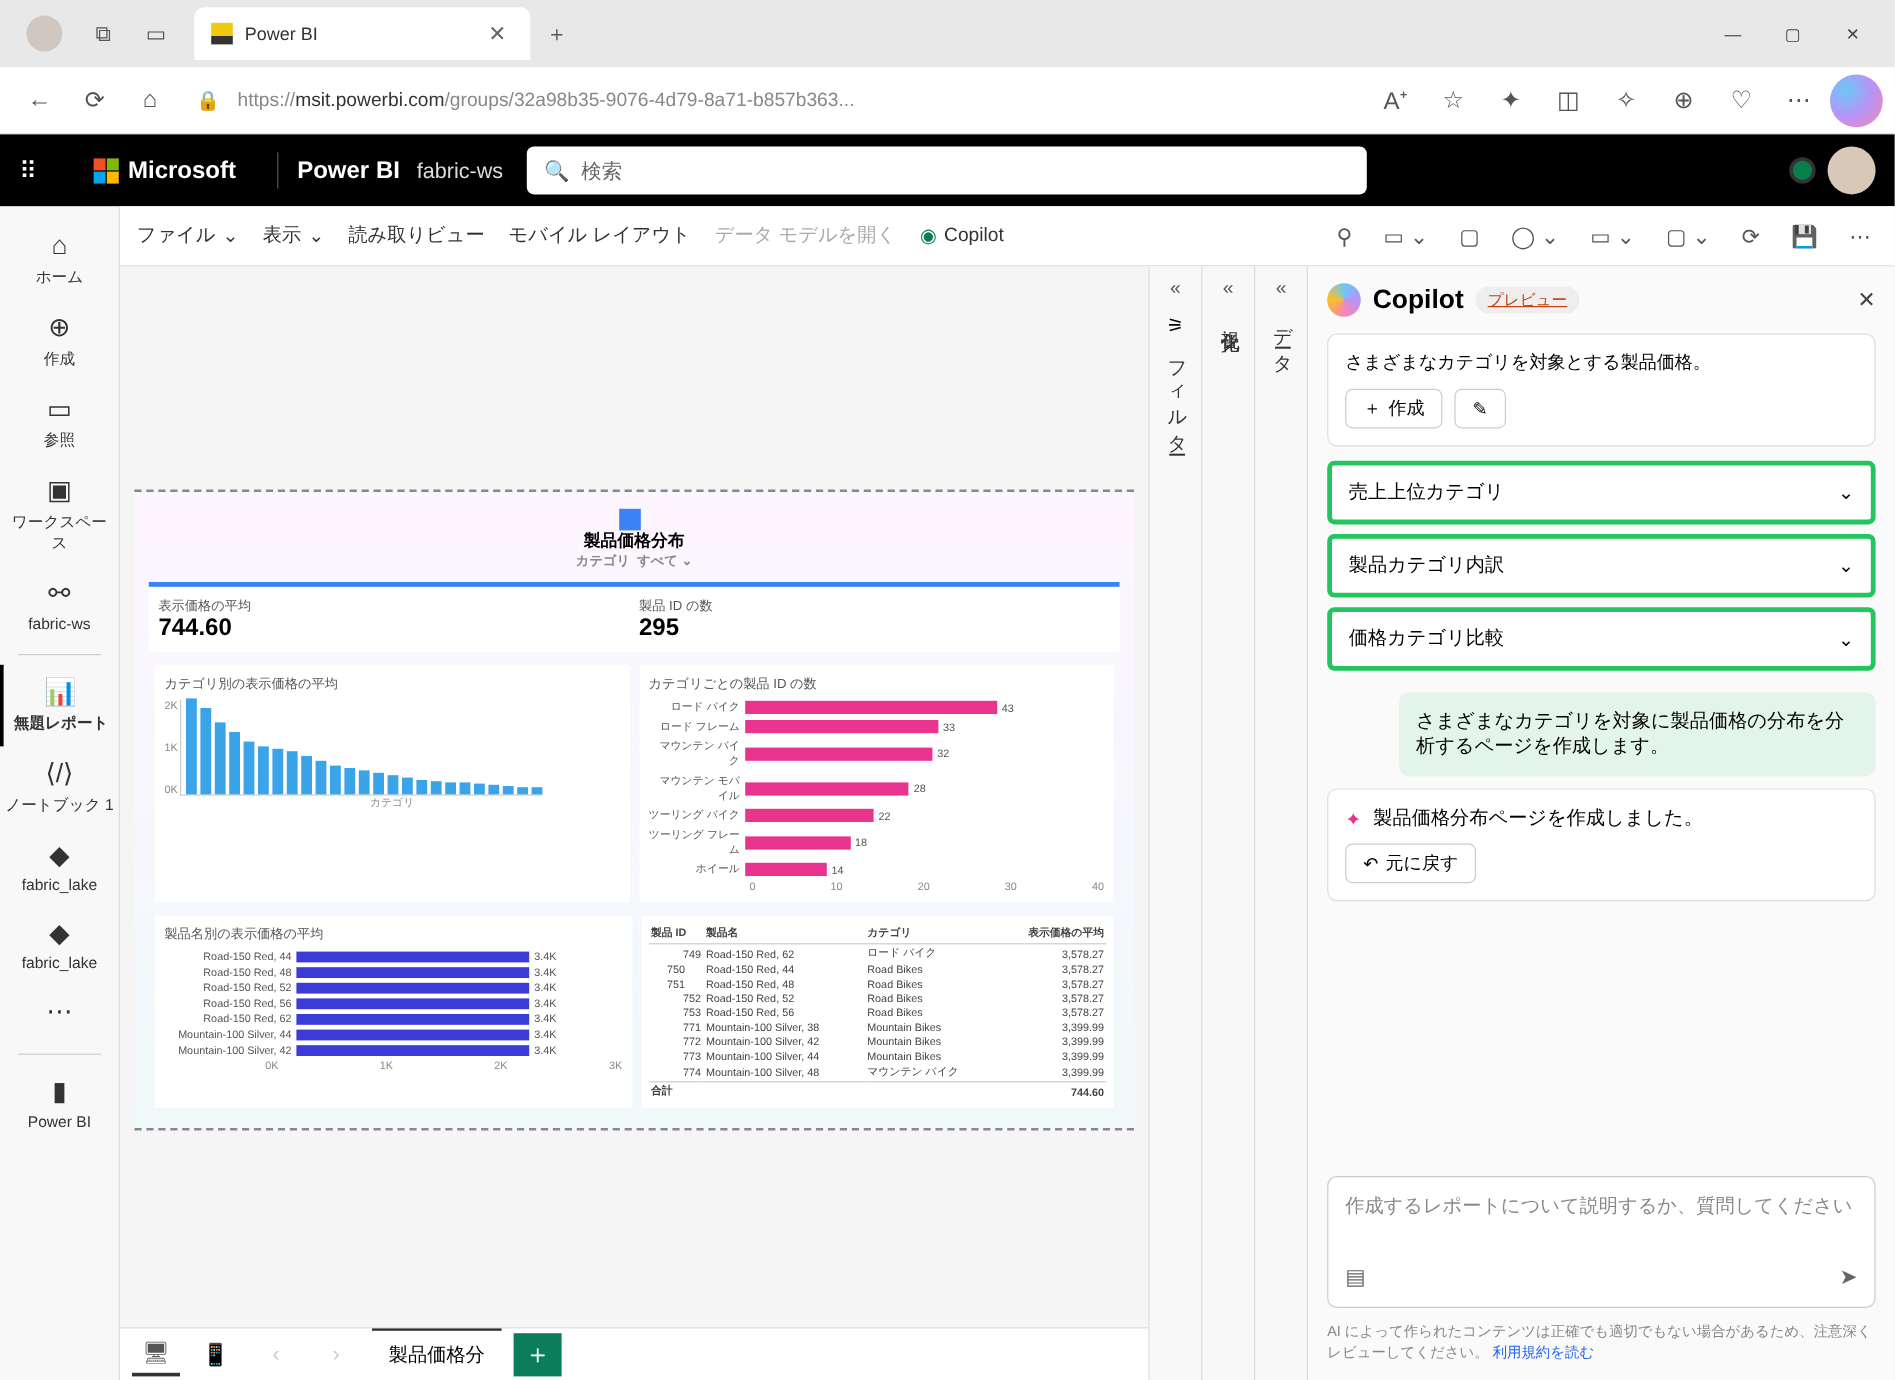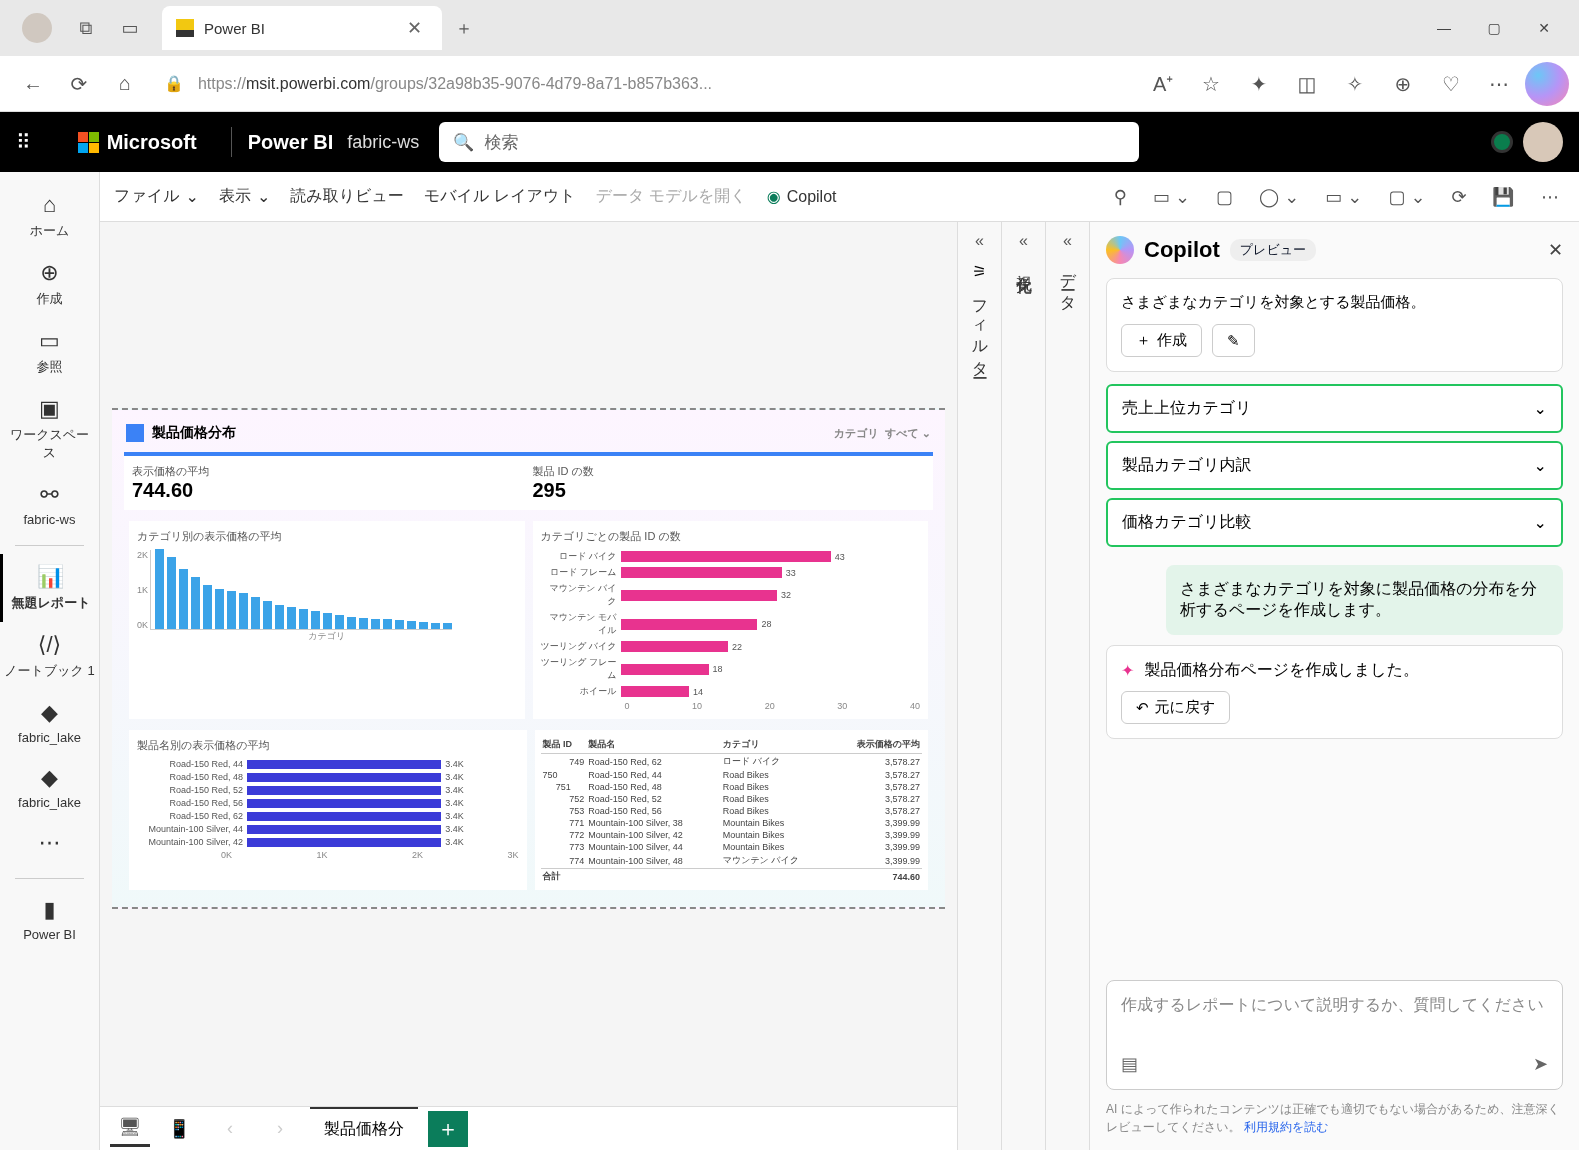--- a/index.html
+++ b/index.html
@@ -58,21 +58,21 @@
 .ribbon { height: 50px; background: #fff; border-bottom: 1px solid #ddd; display: flex; align-items: center; padding: 0 14px; gap: 20px; font-size: 16px; color: #333; }
 .ribbon .ritem { display: flex; align-items: center; gap: 6px; cursor: pointer; }
 .ribbon .disabled { color: #aaa; }
 .ribbon .ricons { margin-left: auto; display: flex; gap: 14px; align-items: center; color: #555; font-size: 18px; }
 .ribbon .ricons > div { padding: 4px 6px; display: flex; align-items: center; gap: 4px; }
 
 
 .canvas-wrap { flex: 1; display: flex; overflow: hidden; }
 .canvas { flex: 1; padding: 6px; overflow: auto; position: relative; }
 .report-page { margin: 180px 6px 0 6px; border: 2px dashed #888; border-left: none; border-right: none; background: linear-gradient(#fdf5ff, #f0f9fa); padding: 10px 6px 6px 6px; }
-.report-header { display: flex; align-items: center; padding: 4px 8px; font-size: 14px; font-weight: 600; }
+.report-header { display: flex; align-items: center; padding: 4px 8px; font-size: 14px; font-weight: 600; flex-direction: column; }
 .report-header .cube { width: 18px; height: 18px; background: #3b82f6; margin-right: 8px; }
 .report-header .spacer { flex: 1; }
 .report-header .filter-lbl { font-size: 11px; color: #888; font-weight: 700; }
 
 .cards-row { display: flex; gap: 8px; margin: 6px; border-top: 4px solid #3b82f6; background: #fff; padding: 8px; }
 .card { flex: 1; }
 .card .lbl { font-size: 11px; color: #555; }
 .card .val { font-size: 20px; font-weight: 600; }
 
 .charts-row { display: flex; gap: 8px; margin: 11px; }
@@ -98,27 +98,27 @@
 
 .collapsed-pane { width: 44px; background: #f8f8f8; border-left: 1px solid #ddd; display: flex; flex-direction: column; align-items: center; padding-top: 10px; }
 .collapsed-pane .chev { font-size: 16px; color: #555; margin-bottom: 12px; }
 .collapsed-pane .vlabel { writing-mode: vertical-rl; font-size: 16px; color: #333; letter-spacing: 2px; }
 
 
 .copilot-pane { width: 490px; background: #fafafa; border-left: 1px solid #ddd; display: flex; flex-direction: column; padding: 14px 16px; }
 .cp-head { display: flex; align-items: center; gap: 10px; margin-bottom: 14px; }
 .cp-head .logo { width: 28px; height: 28px; border-radius: 50%; background: conic-gradient(#6cc7f6, #b794f6, #f687b3, #fbbf24, #6cc7f6); }
 .cp-head .title { font-size: 22px; font-weight: 600; }
-.cp-head .badge { background: #eee; border-radius: 10px; padding: 2px 10px; font-size: 13px; color: #0f172a; }
+.cp-head .badge { background: #eee; border-radius: 10px; padding: 2px 10px; font-size: 13px; color: #c2410c; text-decoration: underline; }
 .cp-head .close { margin-left: auto; font-size: 18px; color: #444; }
 .cp-card { background: #fff; border: 1px solid #ddd; border-radius: 8px; padding: 14px; margin-bottom: 12px; }
 .cp-card .txt { font-size: 15px; margin-bottom: 12px; }
 .cp-btns { display: flex; gap: 10px; }
 .cp-btn { border: 1px solid #ccc; border-radius: 6px; padding: 6px 14px; font-size: 15px; display: flex; align-items: center; gap: 6px; background: #fff; }
-.cp-accordion { display: flex; justify-content: space-between; align-items: center; padding: 12px 14px; border: 2px solid #22c55e; border-radius: 6px; margin-bottom: 8px; font-size: 16px; background: #fff; }
+.cp-accordion { display: flex; justify-content: space-between; align-items: center; padding: 12px 14px; border: 4px solid #22c55e; border-radius: 6px; margin-bottom: 8px; font-size: 16px; background: #fff; }
 .cp-user-msg { background: #e3f4ea; border-radius: 8px; padding: 14px; font-size: 16px; margin: 10px 0 10px 60px; }
 .cp-result { border: 1px solid #ddd; background: #fff; border-radius: 8px; padding: 14px; margin-bottom: 12px; }
 .cp-result .line { display: flex; align-items: center; gap: 10px; font-size: 16px; margin-bottom: 10px; }
 .cp-input { border: 1px solid #ccc; border-radius: 8px; padding: 14px; margin-top: auto; background: #fff; }
 .cp-input .ph { color: #888; font-size: 16px; min-height: 48px; }
 .cp-input .row { display: flex; justify-content: space-between; margin-top: 10px; color: #666; font-size: 18px; }
 .cp-foot { font-size: 12px; color: #888; margin-top: 10px; line-height: 1.5; }
 .cp-foot a { color: #2563eb; }
 
 
@@ -412,21 +412,21 @@
                 </tr>
                   </thead>
                 <tbody id="tbl">
                     <tr>
                       <td style="text-align:right">749</td>
                       <td>Road-150 Red, 62</td>
                       <td>ロード バイク</td>
                       <td style="text-align:right">3,578.27</td>
                     </tr>
                     <tr>
-                      <td style="text-align:left">750</td>
+                      <td style="text-align:center">750</td>
                       <td>Road-150 Red, 44</td>
                       <td>Road Bikes</td>
                       <td style="text-align:right">3,578.27</td>
                     </tr>
                     <tr>
                       <td style="text-align:center">751</td>
                       <td>Road-150 Red, 48</td>
                       <td>Road Bikes</td>
                       <td style="text-align:right">3,578.27</td>
                     </tr>

